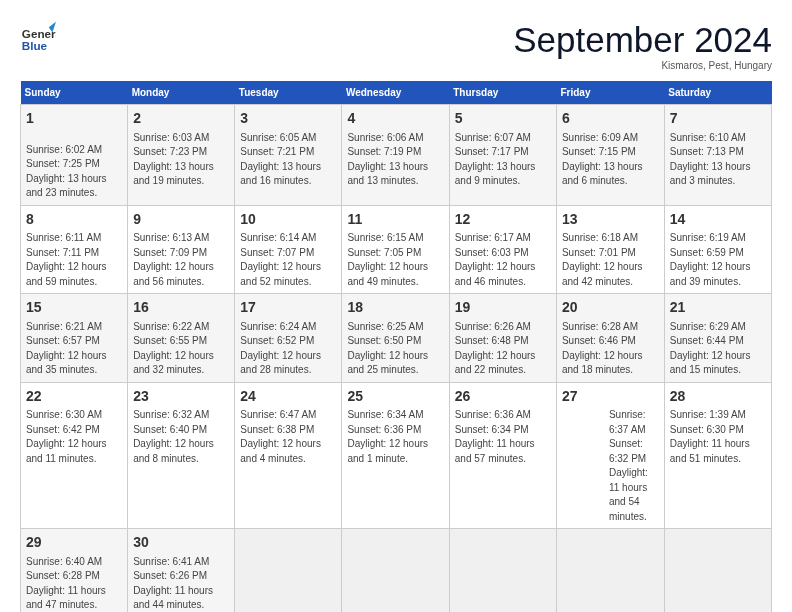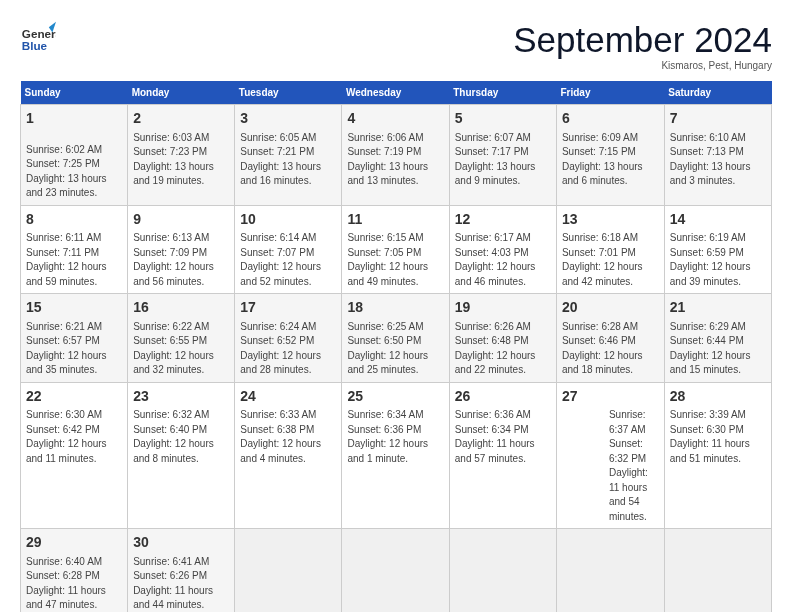--- a/index.html
+++ b/index.html
@@ -179,21 +179,21 @@
         <td>
           <span class="day-num">11</span>
           <div class="day-info" style="white-space: pre-line;">Sunrise: 6:15 AM
 Sunset: 7:05 PM
 Daylight: 12 hours
 and 49 minutes.</div>
         </td>
         <td>
           <span class="day-num">12</span>
           <div class="day-info" style="white-space: pre-line;">Sunrise: 6:17 AM
-Sunset: 4:03 PM
+Sunset: 6:03 PM
 Daylight: 12 hours
 and 46 minutes.</div>
         </td>
         <td>
           <span class="day-num">13</span>
           <div class="day-info" style="white-space: pre-line;">Sunrise: 6:18 AM
 Sunset: 7:01 PM
 Daylight: 12 hours
 and 42 minutes.</div>
         </td>
@@ -266,21 +266,21 @@
         </td>
         <td>
           <span class="day-num">23</span>
           <div class="day-info" style="white-space: pre-line;">Sunrise: 6:32 AM
 Sunset: 6:40 PM
 Daylight: 12 hours
 and 8 minutes.</div>
         </td>
         <td>
           <span class="day-num">24</span>
-          <div class="day-info" style="white-space: pre-line;">Sunrise: 6:33 AM
+          <div class="day-info" style="white-space: pre-line;">Sunrise: 6:47 AM
 Sunset: 6:38 PM
 Daylight: 12 hours
 and 4 minutes.</div>
         </td>
         <td>
           <span class="day-num">25</span>
           <div class="day-info" style="white-space: pre-line;">Sunrise: 6:34 AM
 Sunset: 6:36 PM
 Daylight: 12 hours
 and 1 minute.</div>
@@ -294,21 +294,21 @@
         </td>
         <td>
           <span class="day-num">27</span>
           <div class="day-info" style="white-space: pre-line; margin-left: 47px;">Sunrise: 6:37 AM
 Sunset: 6:32 PM
 Daylight: 11 hours
 and 54 minutes.</div>
         </td>
         <td>
           <span class="day-num">28</span>
-          <div class="day-info" style="white-space: pre-line;">Sunrise: 3:39 AM
+          <div class="day-info" style="white-space: pre-line;">Sunrise: 1:39 AM
 Sunset: 6:30 PM
 Daylight: 11 hours
 and 51 minutes.</div>
         </td>
       </tr>
       <tr>
         <td>
           <span class="day-num">29</span>
           <div class="day-info" style="white-space: pre-line;">Sunrise: 6:40 AM
 Sunset: 6:28 PM

